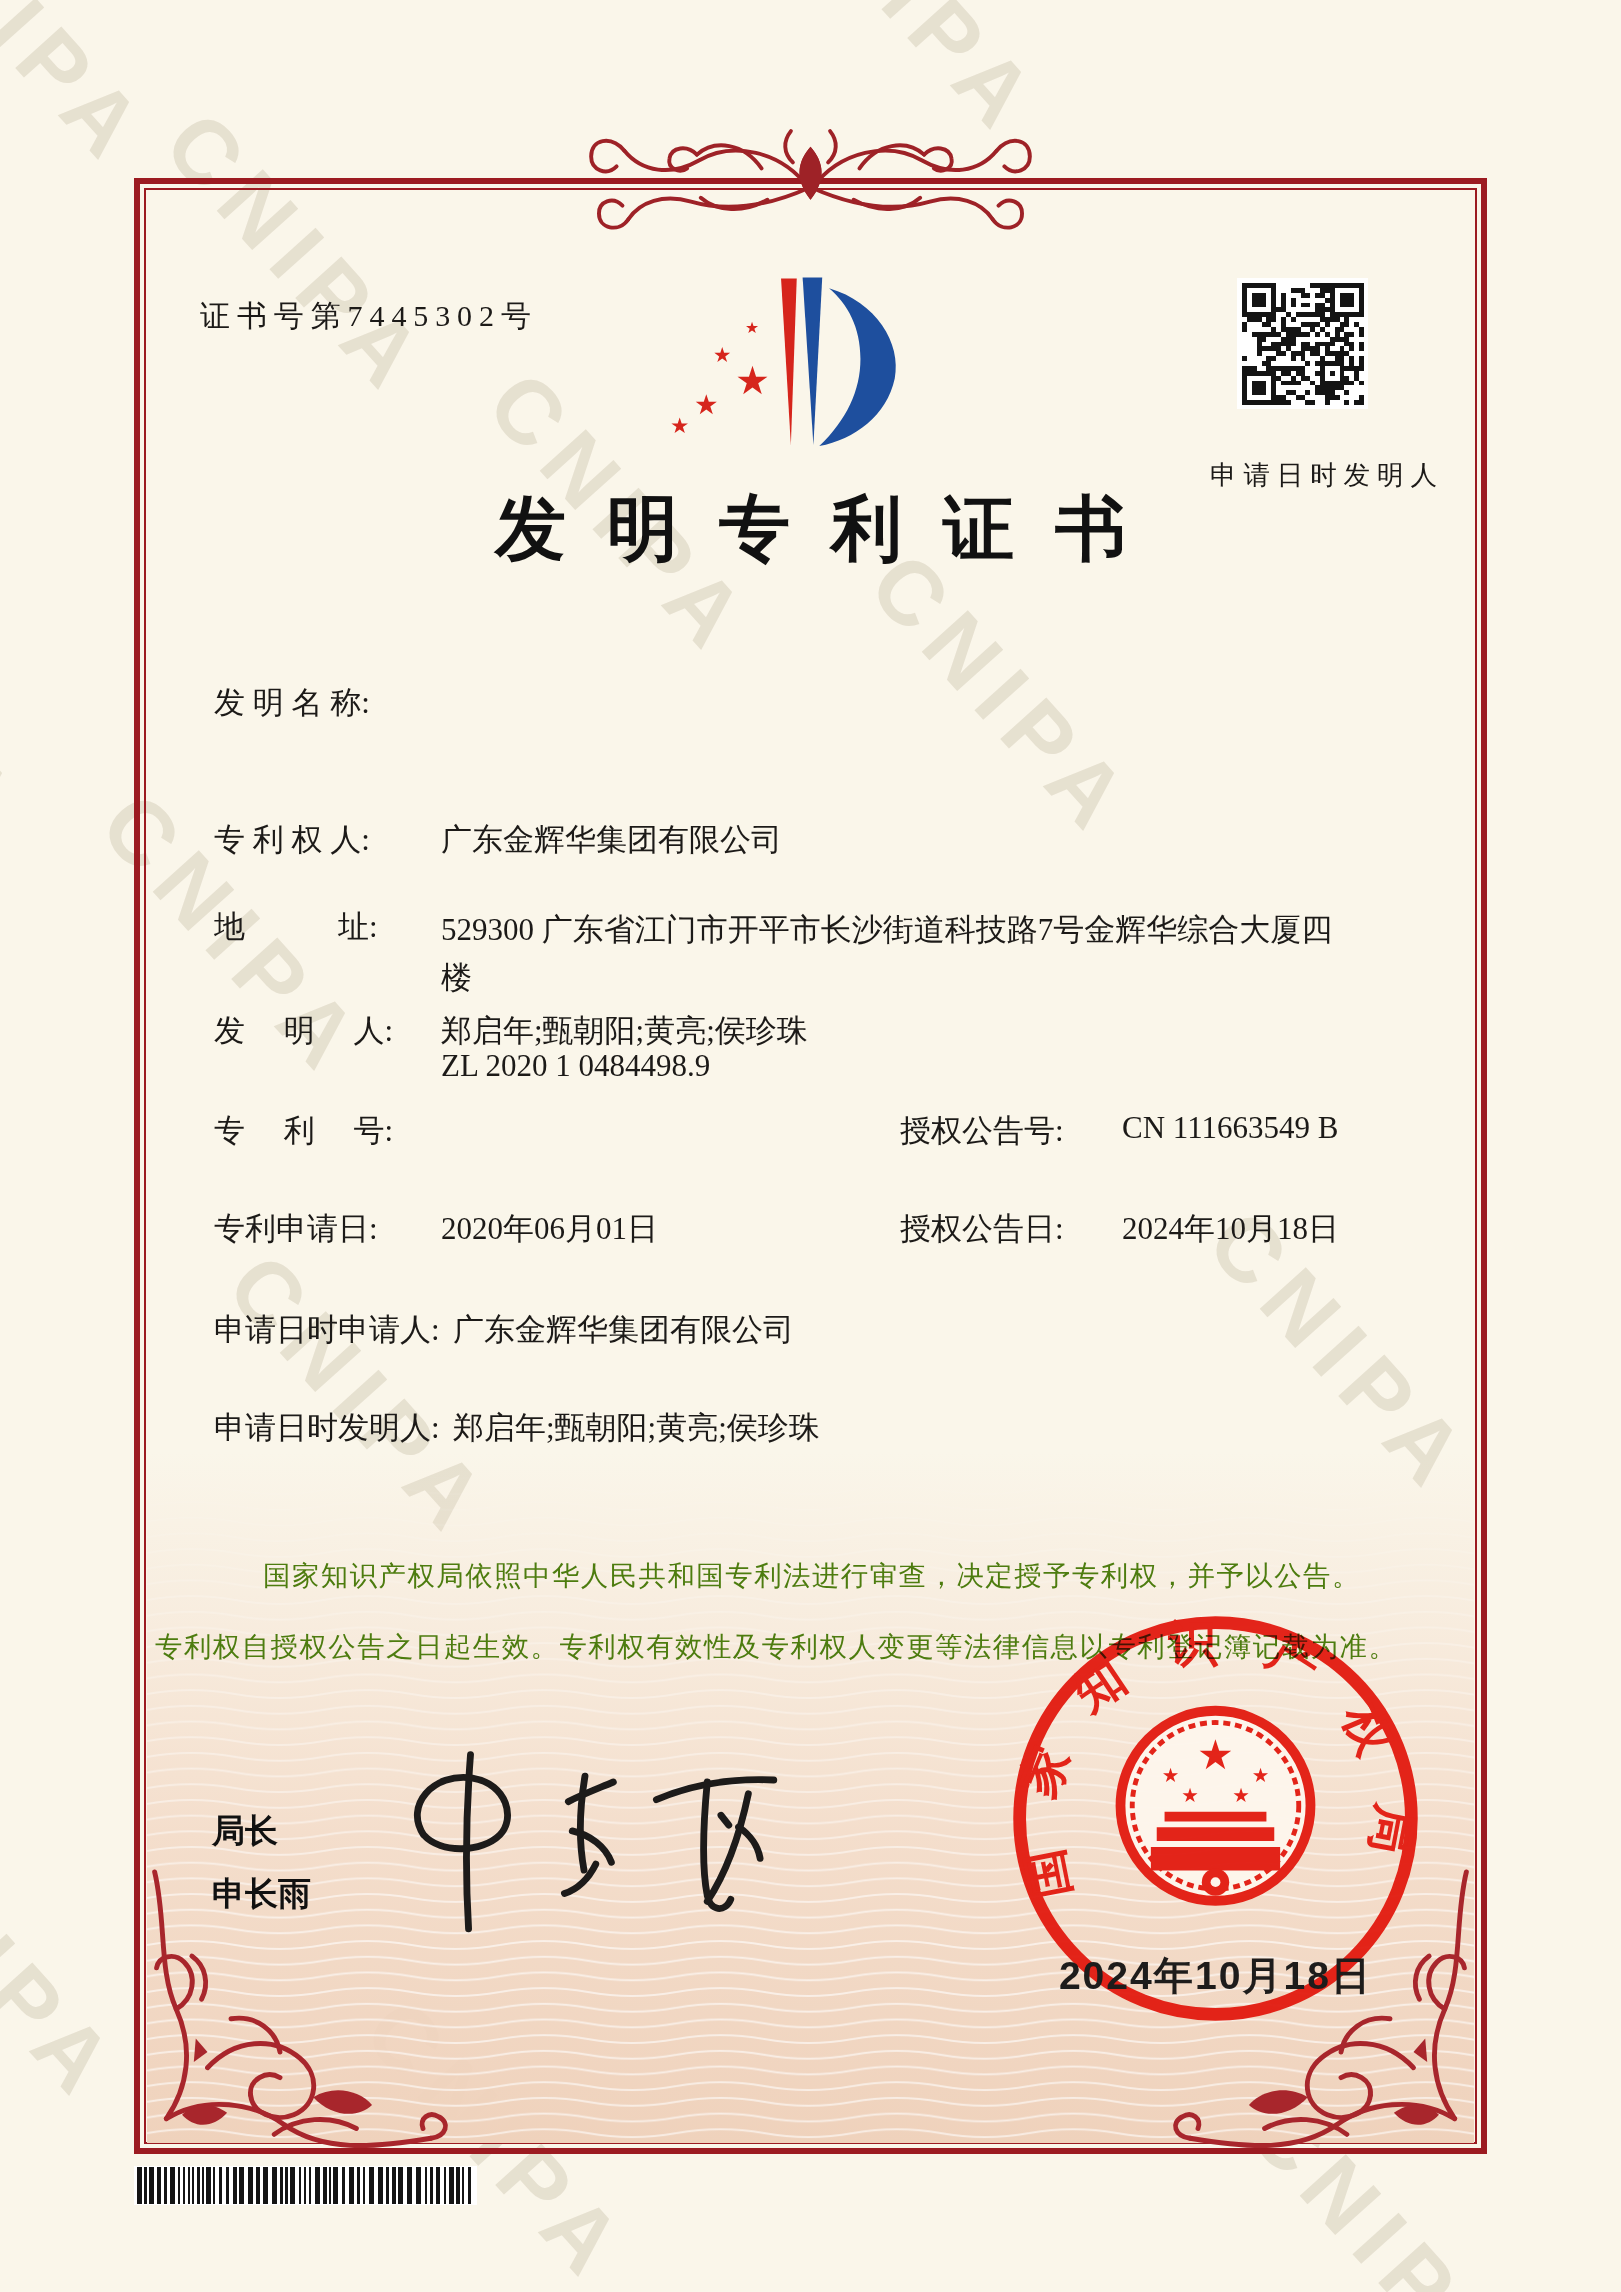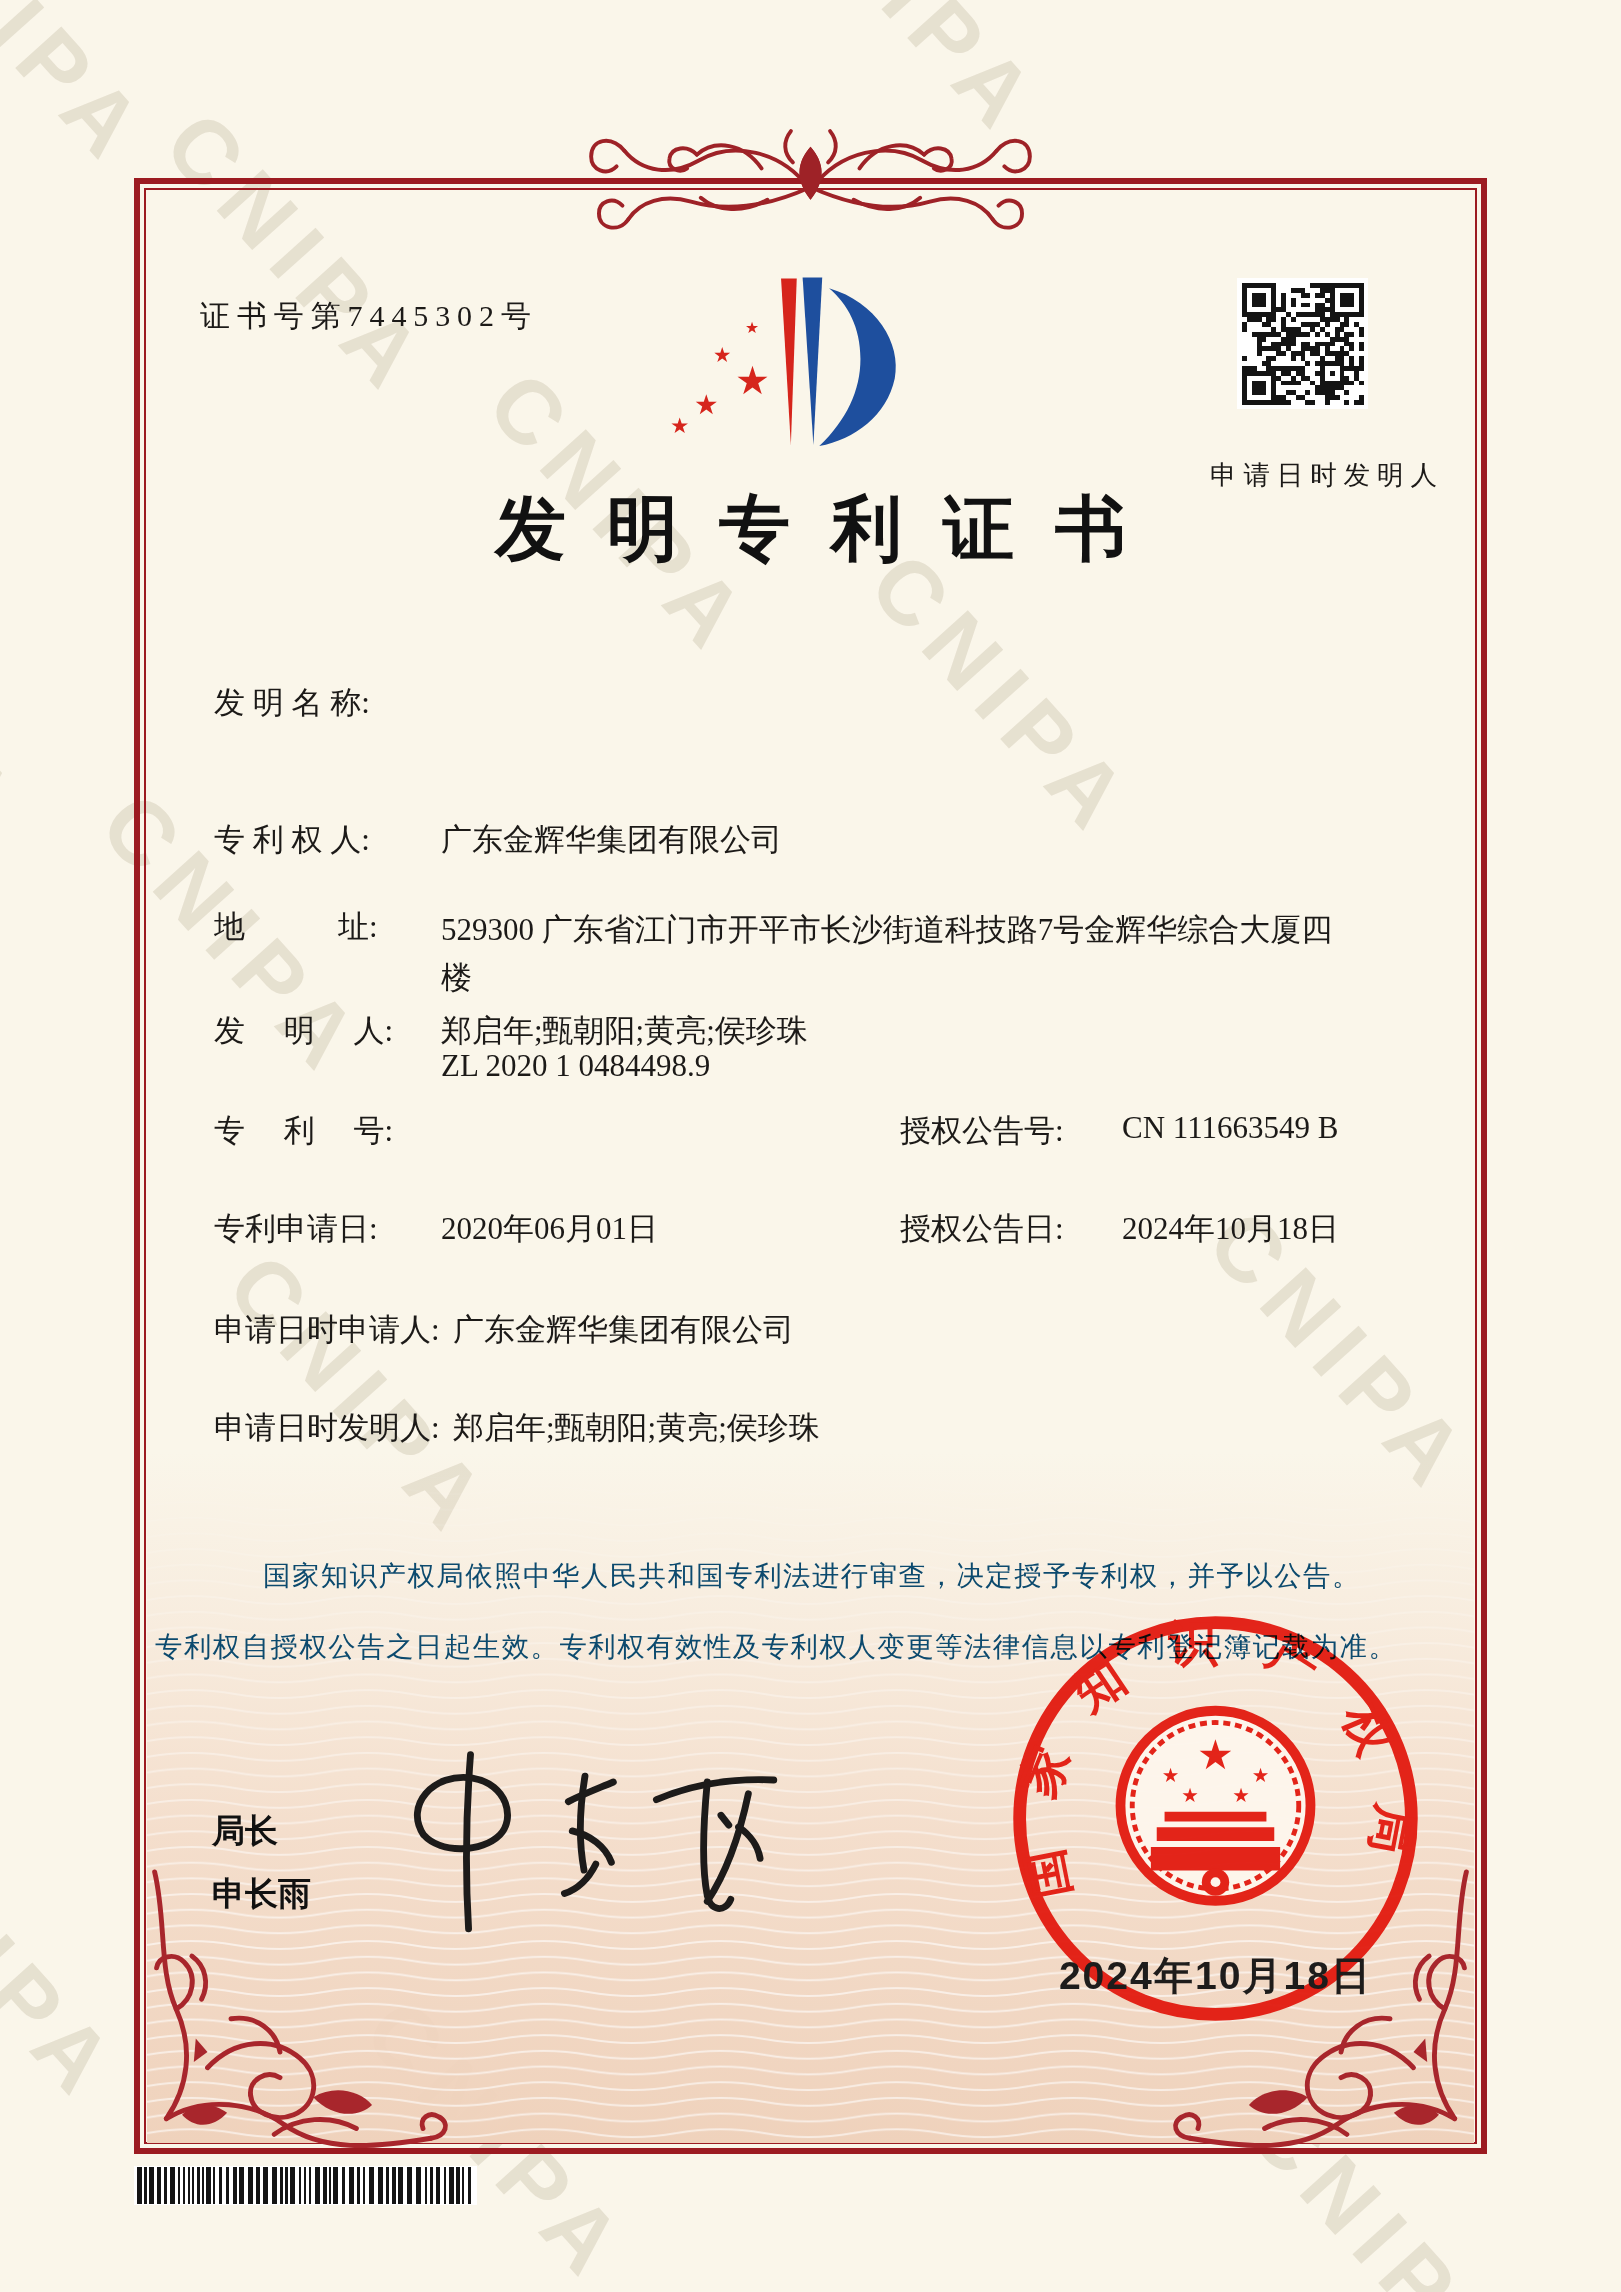--- a/index.html
+++ b/index.html
@@ -36,21 +36,21 @@
              font-family:"Liberation Serif",serif;}
 
   .title{position:absolute;left:0;right:0;top:482px;text-align:center;font-size:71px;
          font-weight:bold;letter-spacing:41px;text-indent:41px;color:#111;}
 
   .flabel{position:absolute;left:214px;font-size:31px;white-space:pre;}
   .fvalue{position:absolute;left:441px;font-size:31px;}
   .flabel-r{position:absolute;left:900px;font-size:31px;white-space:pre;text-align:right;}
   .fvalue-r{position:absolute;left:1122px;font-size:31px;}
 
-  .statement{position:absolute;font-size:27.4px;letter-spacing:1.5px;color:#0c4a6e;}
+  .statement{position:absolute;font-size:27.4px;letter-spacing:1.5px;color:#4d7c0f;}
 
   .signer{position:absolute;left:212px;font-size:33px;font-weight:bold;
           font-family:"Liberation Sans","DejaVu Sans",sans-serif;color:#111;}
 
   .seal{position:absolute;left:1002px;top:1605px;width:427px;height:427px;z-index:5;
         opacity:.95;mix-blend-mode:multiply;}
   .signature{position:absolute;left:384px;top:1737px;width:490px;height:225px;z-index:4;}
 
   .footerpage{position:absolute;left:0;right:0;top:2094px;text-align:center;font-size:24.5px;}
 

